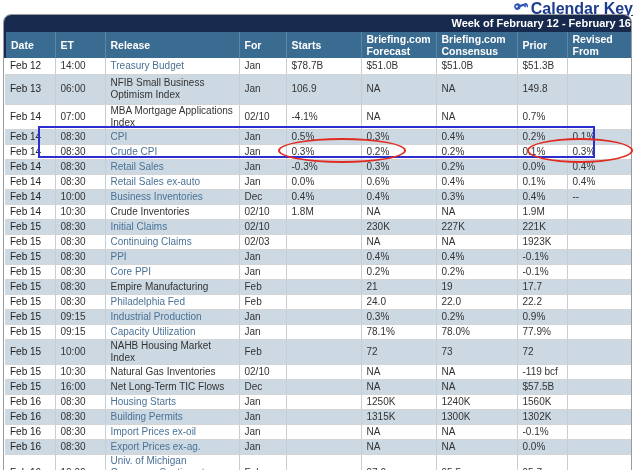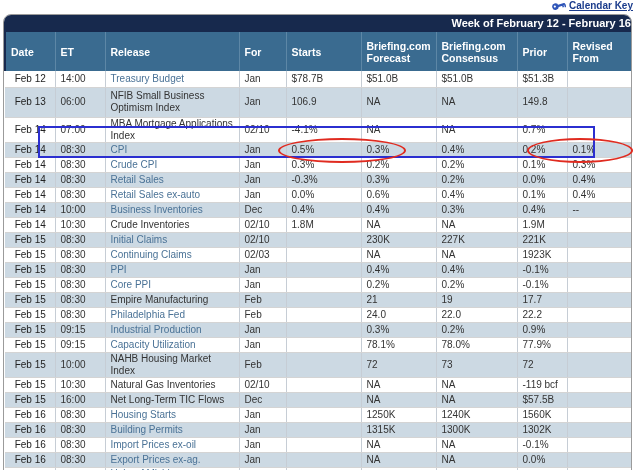--- a/index.html
+++ b/index.html
@@ -7,48 +7,48 @@
     --link:#4A7296; --key-link:#1B3C8C; --box-color:#2B2FD0; --circle-color:#E02B20;
   }
   *{margin:0;padding:0;box-sizing:border-box;}
   html,body{background:#fff;}
   body{
     width:640px;height:470px;overflow:hidden;position:relative;
     font-family:"Liberation Sans","DejaVu Sans",sans-serif;
   }
   .topbar{position:relative;height:14px;}
   .calkey{
-    position:absolute;right:7px;top:0;display:flex;align-items:flex-end;gap:3px;
-    font-size:10px;font-weight:bold;color:var(--key-link);text-decoration:underline;cursor:pointer;
+    position:absolute;right:7px;top:0;display:flex;align-items:flex-start;gap:3px;
+    font-size:16px;font-weight:bold;color:var(--key-link);text-decoration:underline;cursor:pointer;
   }
   .calkey svg{display:block;}
   .cal{
     position:absolute;left:3px;top:14px;width:629px;
     border:1px solid #9b9b9b;border-radius:8px;overflow:hidden;background:#fff;
   }
   .week-title{
     background:var(--title-band);color:#fff;font-size:11px;font-weight:bold;
     height:17px;line-height:17px;padding-left:8px;text-align:right;
   }
   table{border-collapse:collapse;table-layout:fixed;width:627px;}
   col.c-date{width:50px}col.c-et{width:50px}col.c-rel{width:134px}col.c-for{width:47px}
   col.c-act{width:75px}col.c-bf{width:75px}col.c-bc{width:81px}col.c-pr{width:50px}col.c-rv{width:65px}
   thead th{
     background:var(--header-row);color:#fff;font-size:10.5px;font-weight:bold;text-align:left;
-    height:39px;padding:1px 3px 1px 5px;line-height:12px;vertical-align:middle;
+    height:26px;padding:1px 3px 1px 5px;line-height:12px;vertical-align:middle;
     border-left:1px solid #5d87a6;
   }
   thead th:first-child{border-left:2px solid var(--title-band);}
   thead th:last-child{border-right:2px solid var(--title-band);}
   tbody td{
     font-size:10px;color:#333;height:15px;line-height:12px;vertical-align:middle;
     padding:0 4px 0 5px;border-left:1px solid #c6cdd5;border-bottom:1px solid #d4d4d4;
     overflow:hidden;white-space:nowrap;
   }
-  tbody td:first-child{border-left:none;color:#222;text-align:center;}
+  tbody td:first-child{border-left:none;color:#222;}
   tbody td.cell-release{white-space:normal;}
   tbody tr:nth-child(even){background:var(--row-shade);}
   tbody tr:nth-child(1) td{height:16px;}
   tbody tr:nth-child(2) td{height:30px;}
   tbody tr:nth-child(3) td{height:24px;}
   tbody tr:nth-child(25) td{height:25px;border-bottom:none;}
   .lnk{color:var(--link);cursor:pointer;}
   .annot{position:absolute;pointer-events:none;z-index:5;}
   .blue-rect{left:38px;top:126px;width:557px;height:32px;border:2px solid var(--box-color);}
   .red-ell{border:2px solid var(--circle-color);border-radius:50%;}

